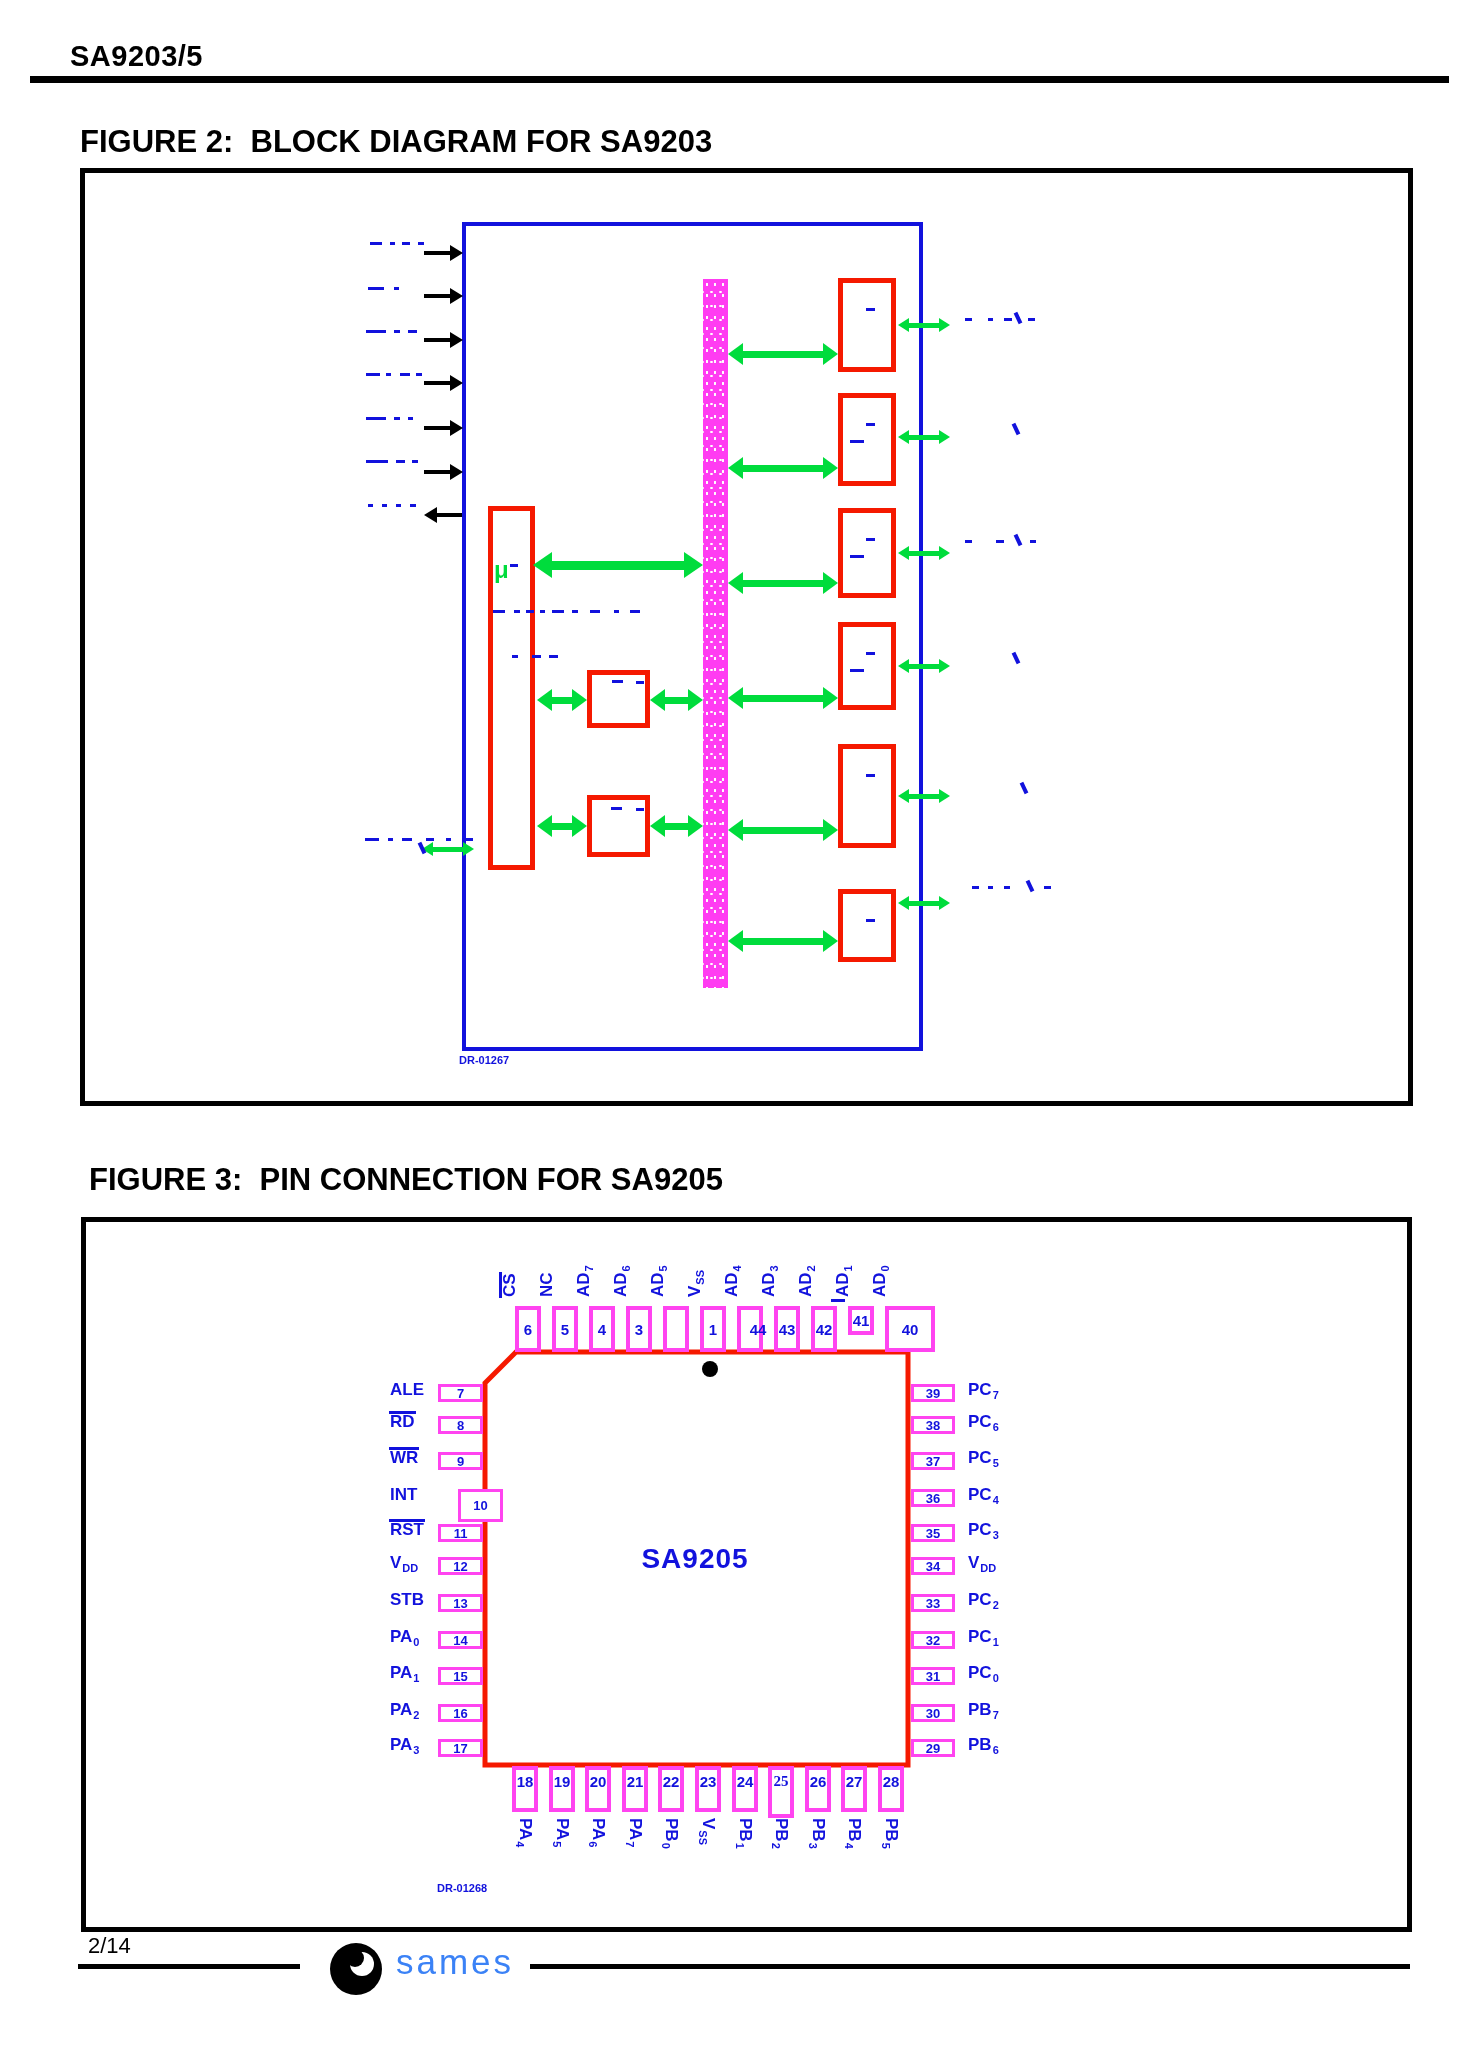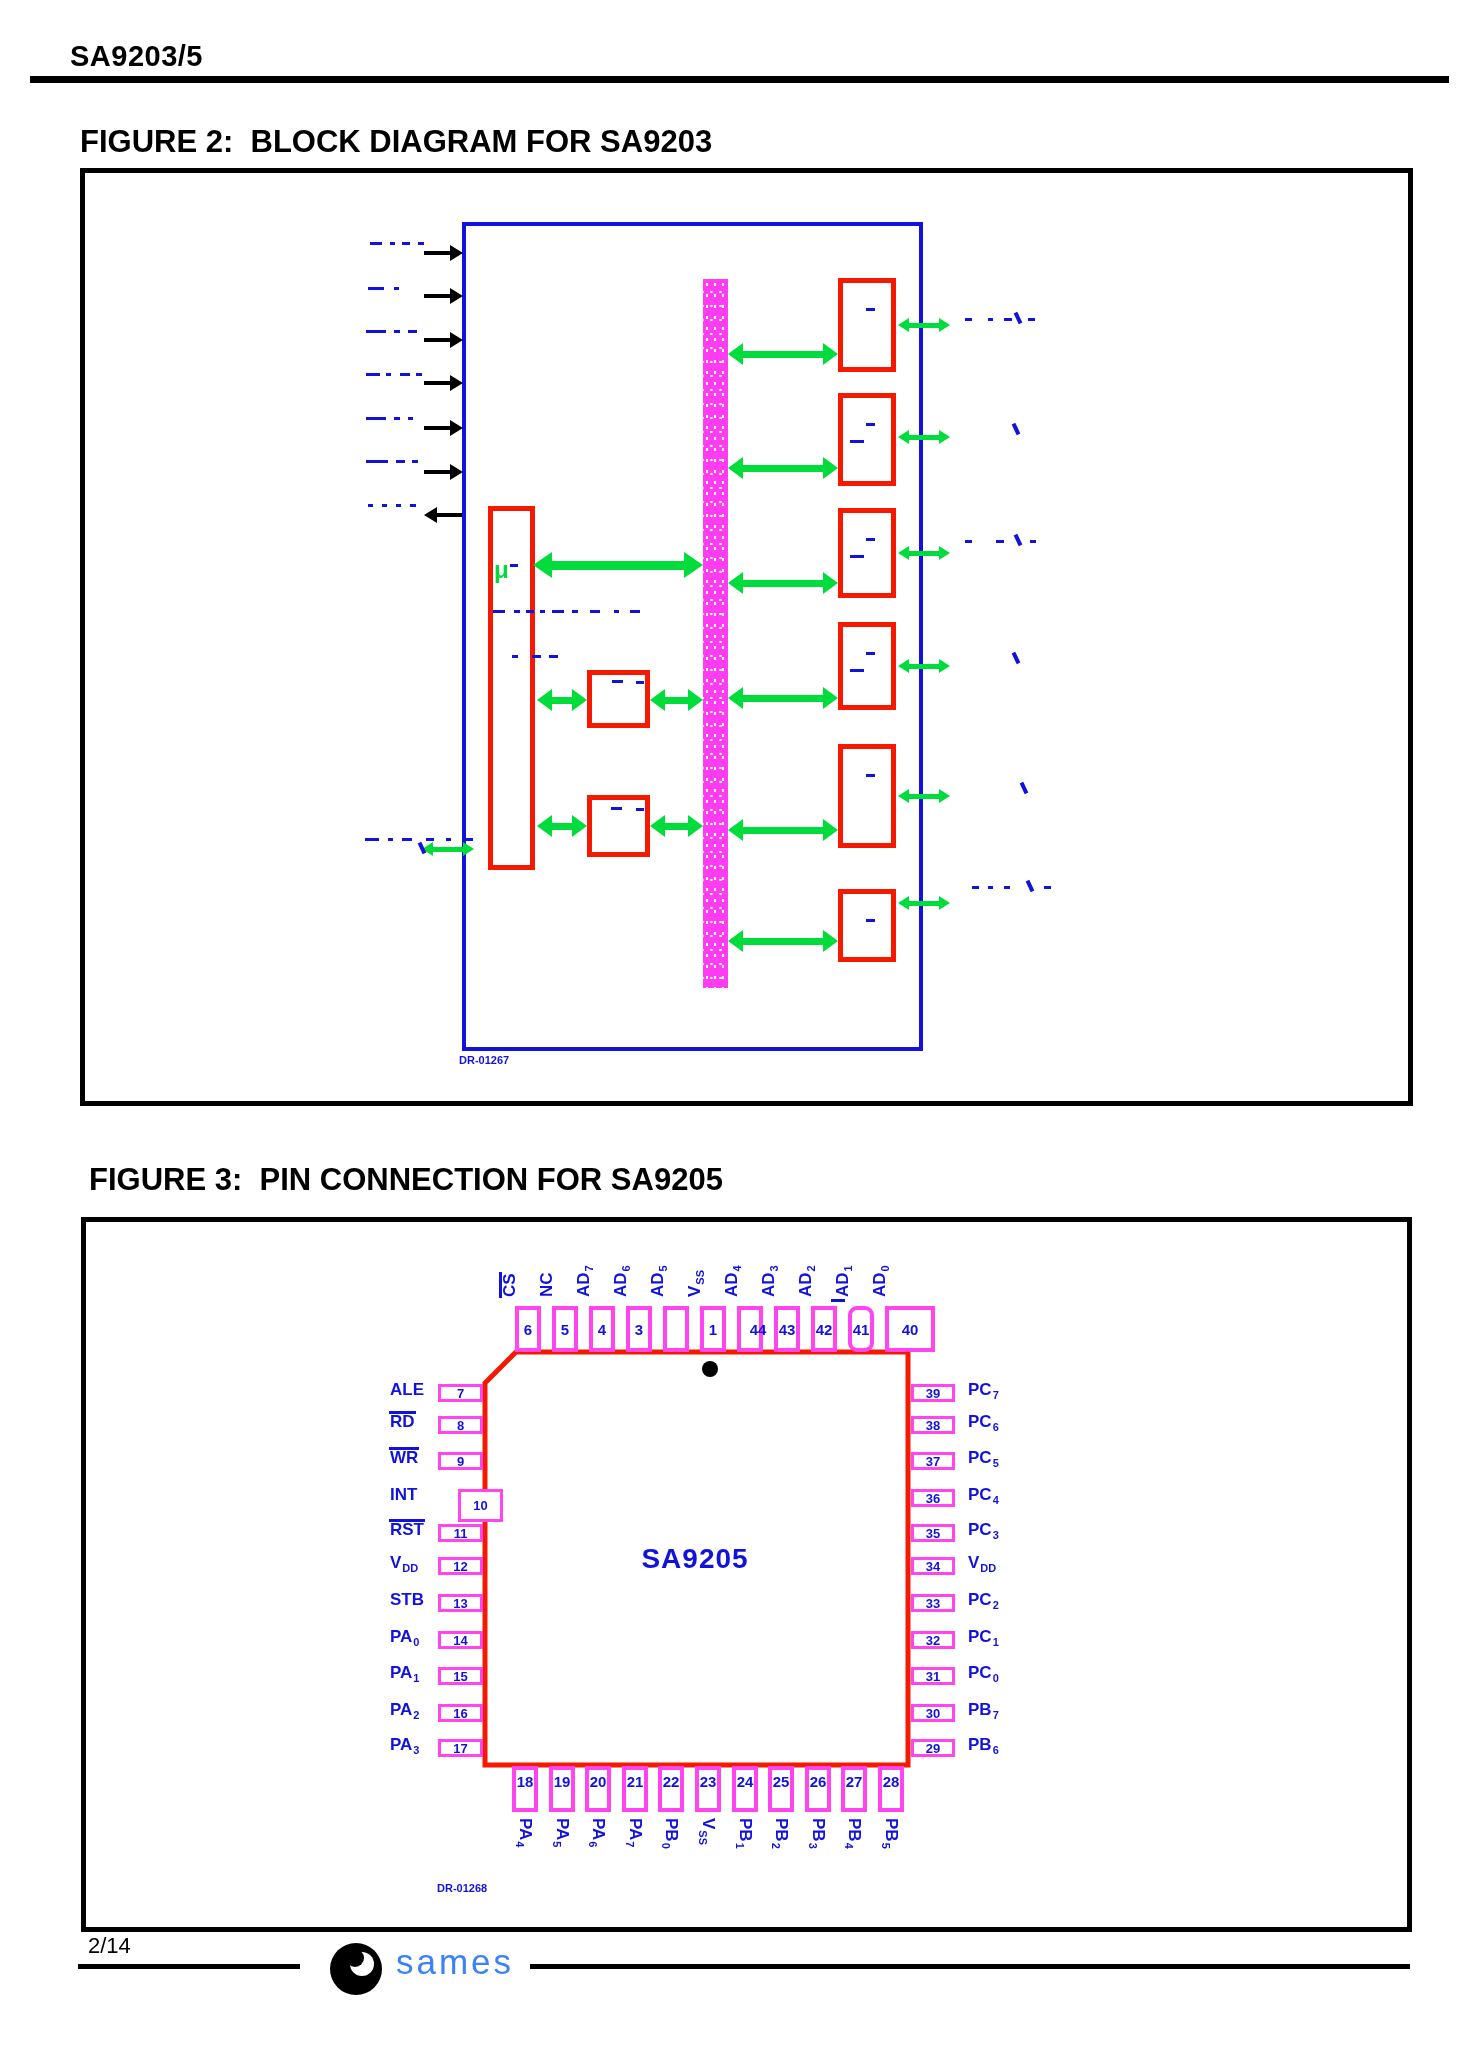--- a/index.html
+++ b/index.html
@@ -232,39 +232,39 @@
       <div class="abs vlab-up" style="left: 667px; top: 1279px;"><span class="pinlabel"><span>AD</span><span class="sub">5</span></span></div>
       <div class="abs dash" style="left: 831px; top: 1299px; width: 14px;"></div>
       <div class="abs pinbox pinbox-top" style="left: 700px; top: 1306px; width: 26px; height: 46px;">1</div>
       <div class="abs vlab-up" style="left: 704px; top: 1279px;"><span class="pinlabel"><span>V</span><span class="sub">SS</span></span></div>
       <div class="abs pinbox pinbox-top" style="left: 737px; top: 1306px; width: 26px; height: 46px; padding-left: 16px;">44</div>
       <div class="abs vlab-up" style="left: 741px; top: 1279px;"><span class="pinlabel"><span>AD</span><span class="sub">4</span></span></div>
       <div class="abs pinbox pinbox-top" style="left: 774px; top: 1306px; width: 26px; height: 46px;">43</div>
       <div class="abs vlab-up" style="left: 778px; top: 1279px;"><span class="pinlabel"><span>AD</span><span class="sub">3</span></span></div>
       <div class="abs pinbox pinbox-top" style="left: 811px; top: 1306px; width: 26px; height: 46px;">42</div>
       <div class="abs vlab-up" style="left: 815px; top: 1279px;"><span class="pinlabel"><span>AD</span><span class="sub">2</span></span></div>
-      <div class="abs pinbox pinbox-top" style="left: 848px; top: 1306px; width: 26px; height: 46px; border-radius: 9px;">41</div>
+      <div class="abs pinbox pinbox-top" style="left: 848px; top: 1306px; width: 26px; height: 29px;">41</div>
       <div class="abs vlab-up" style="left: 852px; top: 1279px;"><span class="pinlabel"><span>AD</span><span class="sub">1</span></span></div>
       <div class="abs pinbox pinbox-top" style="left: 885px; top: 1306px; width: 50px; height: 46px;">40</div>
       <div class="abs vlab-up" style="left: 889px; top: 1279px;"><span class="pinlabel"><span>AD</span><span class="sub">0</span></span></div>
       <div class="abs pinbox pinbox-bot" style="left: 512px; top: 1766px; width: 26px; height: 46px;">18</div>
       <div class="abs vlab-down" style="left: 534px; top: 1818px;"><span class="pinlabel"><span>PA</span><span class="sub">4</span></span></div>
       <div class="abs pinbox pinbox-bot" style="left: 549px; top: 1766px; width: 26px; height: 46px;">19</div>
       <div class="abs vlab-down" style="left: 571px; top: 1818px;"><span class="pinlabel"><span>PA</span><span class="sub">5</span></span></div>
       <div class="abs pinbox pinbox-bot" style="left: 585px; top: 1766px; width: 26px; height: 46px;">20</div>
       <div class="abs vlab-down" style="left: 607px; top: 1818px;"><span class="pinlabel"><span>PA</span><span class="sub">6</span></span></div>
       <div class="abs pinbox pinbox-bot" style="left: 622px; top: 1766px; width: 26px; height: 46px;">21</div>
       <div class="abs vlab-down" style="left: 644px; top: 1818px;"><span class="pinlabel"><span>PA</span><span class="sub">7</span></span></div>
       <div class="abs pinbox pinbox-bot" style="left: 658px; top: 1766px; width: 26px; height: 46px;">22</div>
       <div class="abs vlab-down" style="left: 680px; top: 1818px;"><span class="pinlabel"><span>PB</span><span class="sub">0</span></span></div>
       <div class="abs pinbox pinbox-bot" style="left: 695px; top: 1766px; width: 26px; height: 46px;">23</div>
       <div class="abs vlab-down" style="left: 717px; top: 1818px;"><span class="pinlabel"><span>V</span><span class="sub">SS</span></span></div>
       <div class="abs pinbox pinbox-bot" style="left: 732px; top: 1766px; width: 26px; height: 46px;">24</div>
       <div class="abs vlab-down" style="left: 754px; top: 1818px;"><span class="pinlabel"><span>PB</span><span class="sub">1</span></span></div>
-      <div class="abs pinbox pinbox-bot" style="left: 768px; top: 1766px; width: 26px; height: 46px;">25</div>
+      <div class="abs pinbox pinbox-bot" style="left: 768px; top: 1766px; width: 26px; height: 52px; font-family: Liberation Serif, serif;">25</div>
       <div class="abs vlab-down" style="left: 790px; top: 1818px;"><span class="pinlabel"><span>PB</span><span class="sub">2</span></span></div>
       <div class="abs pinbox pinbox-bot" style="left: 805px; top: 1766px; width: 26px; height: 46px;">26</div>
       <div class="abs vlab-down" style="left: 827px; top: 1818px;"><span class="pinlabel"><span>PB</span><span class="sub">3</span></span></div>
       <div class="abs pinbox pinbox-bot" style="left: 841px; top: 1766px; width: 26px; height: 46px;">27</div>
       <div class="abs vlab-down" style="left: 863px; top: 1818px;"><span class="pinlabel"><span>PB</span><span class="sub">4</span></span></div>
       <div class="abs pinbox pinbox-bot" style="left: 878px; top: 1766px; width: 26px; height: 46px;">28</div>
       <div class="abs vlab-down" style="left: 900px; top: 1818px;"><span class="pinlabel"><span>PB</span><span class="sub">5</span></span></div>
       <div class="abs pinbox pinbox-side" style="left: 438px; top: 1384px; width: 45px; height: 18px;">7</div>
       <div class="abs" style="left: 390px; top: 1381px;"><span class="pinlabel"><span>ALE</span></span></div>
       <div class="abs pinbox pinbox-side" style="left: 438px; top: 1416px; width: 45px; height: 18px;">8</div>

